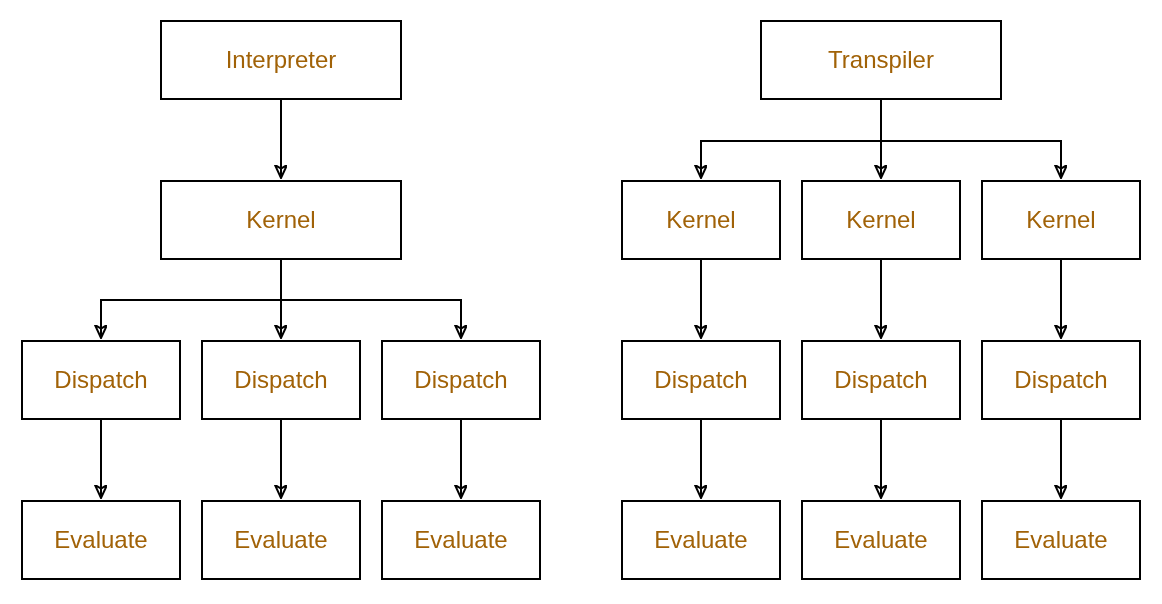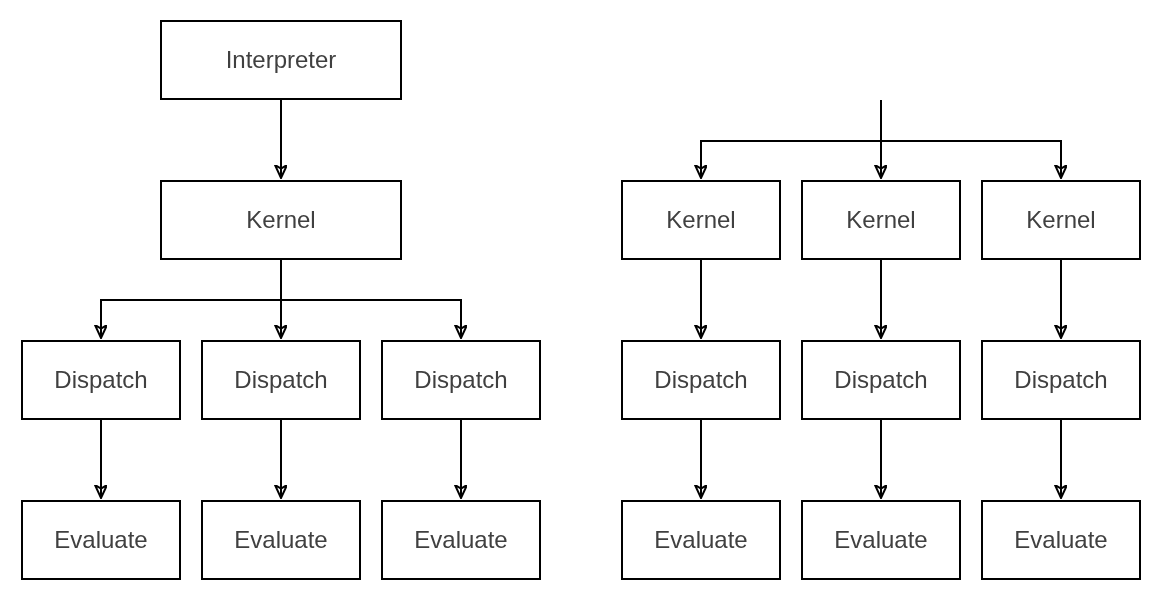--- a/index.html
+++ b/index.html
@@ -24,21 +24,21 @@
   }
   .node {
     position: absolute;
     box-sizing: border-box;
     background: #ffffff;
     border: 2px solid #000000;
     display: flex;
     align-items: center;
     justify-content: center;
     font-size: 24px;
-    color: #404040;
+    color: #a16207;
     white-space: nowrap;
   }
 </style>
 </head>
 <body>
 
 <div class="canvas">
 
   <svg class="edges" viewBox="0 0 1162 604" xmlns="http://www.w3.org/2000/svg">
     <defs>
@@ -71,20 +71,21 @@
   <div class="node" style="left:160px; top:180px; width:242px; height:80px;">Kernel</div>
 
   <div class="node" style="left:21px; top:340px; width:160px; height:80px;">Dispatch</div>
   <div class="node" style="left:201px; top:340px; width:160px; height:80px;">Dispatch</div>
   <div class="node" style="left:381px; top:340px; width:160px; height:80px;">Dispatch</div>
 
   <div class="node" style="left:21px; top:500px; width:160px; height:80px;">Evaluate</div>
   <div class="node" style="left:201px; top:500px; width:160px; height:80px;">Evaluate</div>
   <div class="node" style="left:381px; top:500px; width:160px; height:80px;">Evaluate</div>
 
+  <div class="node" style="left:760px; top:20px; width:242px; height:80px;">Transpiler</div>
 
   <div class="node" style="left:621px; top:180px; width:160px; height:80px;">Kernel</div>
   <div class="node" style="left:801px; top:180px; width:160px; height:80px;">Kernel</div>
   <div class="node" style="left:981px; top:180px; width:160px; height:80px;">Kernel</div>
 
   <div class="node" style="left:621px; top:340px; width:160px; height:80px;">Dispatch</div>
   <div class="node" style="left:801px; top:340px; width:160px; height:80px;">Dispatch</div>
   <div class="node" style="left:981px; top:340px; width:160px; height:80px;">Dispatch</div>
 
   <div class="node" style="left:621px; top:500px; width:160px; height:80px;">Evaluate</div>

